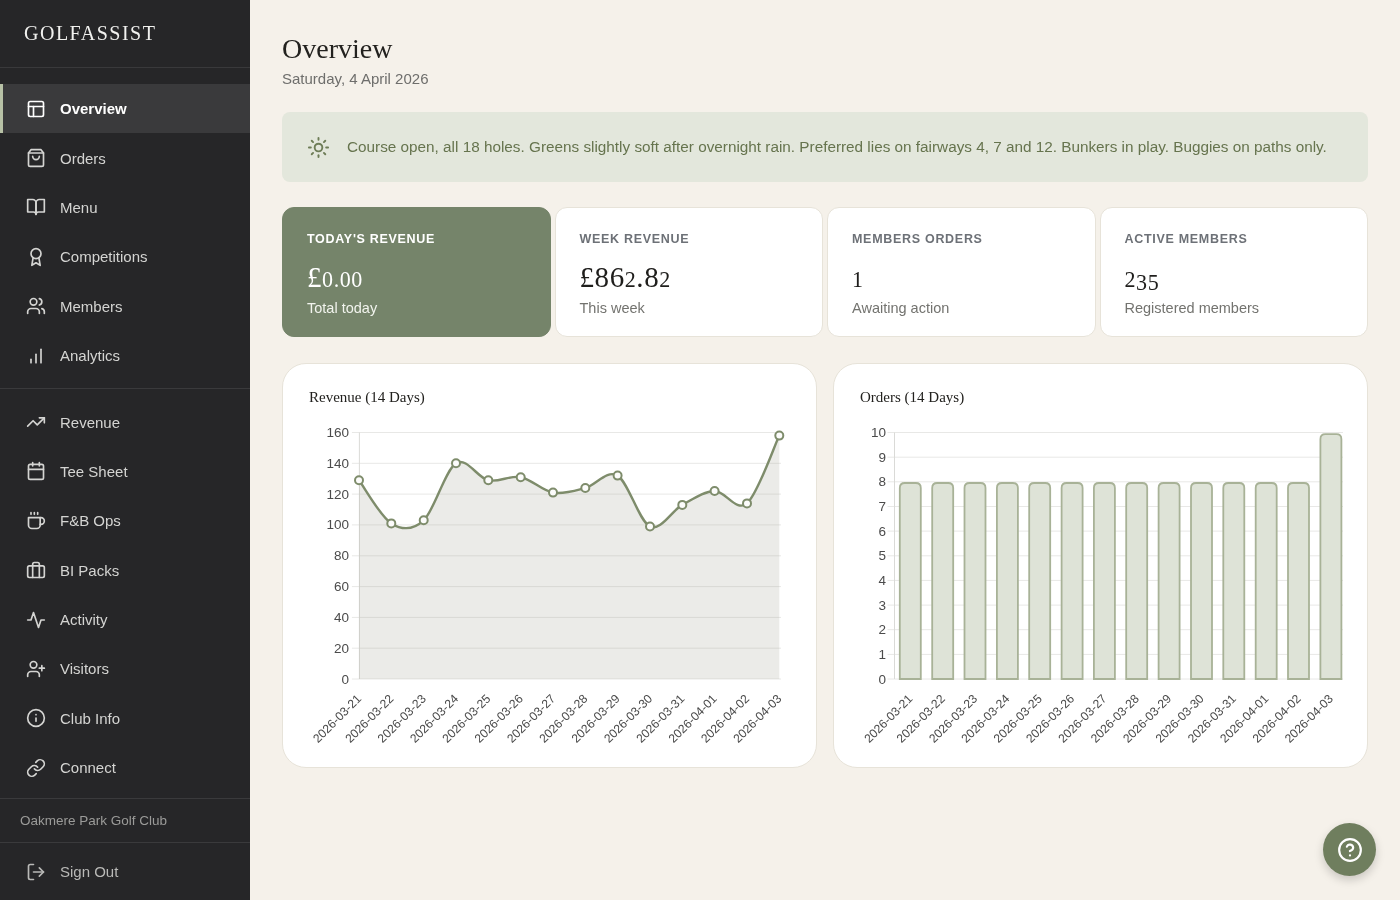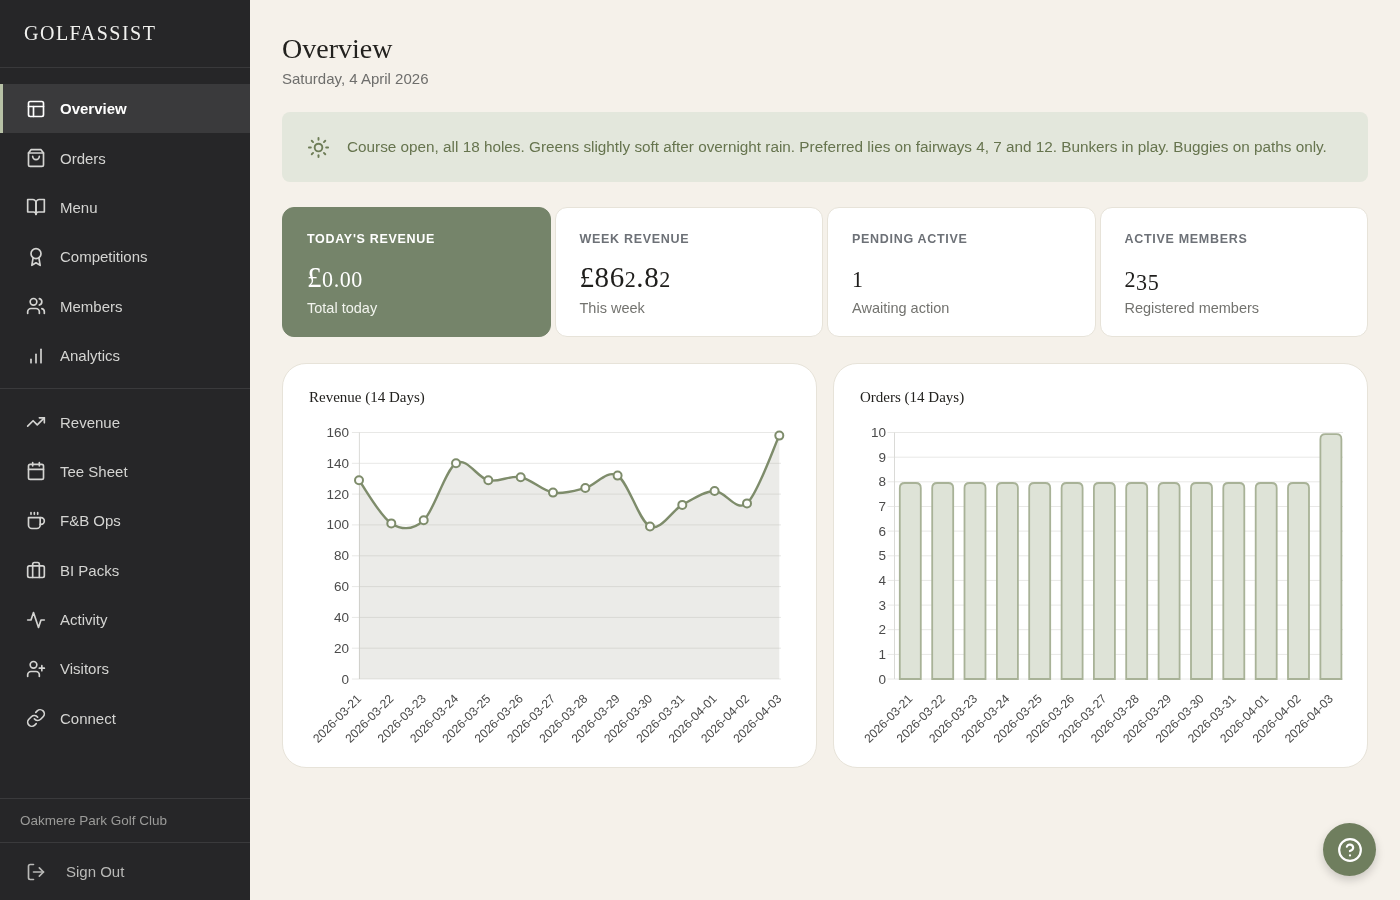--- a/index.html
+++ b/index.html
@@ -8,21 +8,21 @@
 .logo { height:68px; border-bottom:1px solid #39393b; display:flex; align-items:center; padding-left:24px;
   font-family:"Liberation Serif", serif; font-size:20px; letter-spacing:1.5px; color:#f1f1ef; font-weight:400; }
 nav { padding-top:16px; flex:0 0 auto; }
 .nav-item { height:49.4px; display:flex; align-items:center; padding-left:26px; gap:14px;
   color:#d4d4d2; font-size:15px; }
 .nav-item svg { flex:0 0 auto; }
 .nav-item.active { background:#3a3a3c; border-left:3px solid #b7c1a6; padding-left:23px; color:#ffffff; font-weight:bold; }
 .nav-div { height:1px; background:#3a3a3c; margin:8px 0; }
 .side-foot { margin-top:auto; }
 .club-name { border-top:1px solid #3a3a3c; border-bottom:1px solid #3a3a3c; padding:14px 8px 14px 20px; color:#9b9b99; font-size:13.5px; }
-.signout { height:57px; display:flex; align-items:center; padding-left:26px; gap:20px; color:#b9b9b7; font-size:15px; }
+.signout { height:57px; display:flex; align-items:center; padding-left:26px; gap:14px; color:#b9b9b7; font-size:15px; }
 .main { margin-left:250px; padding:0 32px; }
 h1 { font-family:"Liberation Serif", serif; font-size:28px; font-weight:400; color:#23221f; padding-top:35px; line-height:1; }
 .date { margin-top:7px; font-size:15px; color:#6e6e6c; }
 .banner { margin-top:25px; height:70px; background:#e3e7dc; border-radius:8px; display:flex; align-items:center; padding-left:25px; }
 .banner svg { flex:0 0 auto; }
 .banner span { margin-left:17px; font-size:15.3px; color:#66744e; }
 .stats { margin-top:25px; display:grid; grid-template-columns:repeat(4,1fr); gap:4px; }
 .stat { height:130px; background:#ffffff; border:1px solid #e7e3d9; border-radius:12px; padding:23px 24px 0 24px; }
 .stat.green { background:#75846a; border-color:#75846a; }
 .stat .label { font-size:12.5px; font-weight:bold; letter-spacing:0.7px; color:#6d7177; line-height:16px; }
@@ -133,20 +133,28 @@
         <svg width="20" height="20" viewBox="0 0 24 24" fill="none" stroke="#d4d4d2" stroke-width="2" stroke-linecap="round" stroke-linejoin="round">
           <path d="M16 21v-2a4 4 0 0 0-4-4H6a4 4 0 0 0-4 4v2"></path>
           <circle cx="9" cy="7" r="4"></circle>
           <path d="M19 8v6"></path>
           <path d="M22 11h-6"></path>
         </svg>
         <span>Visitors</span>
       </div>
 <div class="nav-item">
         <svg width="20" height="20" viewBox="0 0 24 24" fill="none" stroke="#d4d4d2" stroke-width="2" stroke-linecap="round" stroke-linejoin="round">
+          <circle cx="12" cy="12" r="10"></circle>
+          <path d="M12 16v-4"></path>
+          <path d="M12 8h.01"></path>
+        </svg>
+        <span>Club Info</span>
+      </div>
+<div class="nav-item">
+        <svg width="20" height="20" viewBox="0 0 24 24" fill="none" stroke="#d4d4d2" stroke-width="2" stroke-linecap="round" stroke-linejoin="round">
           <path d="M10 13a5 5 0 0 0 7.54.54l3-3a5 5 0 0 0-7.07-7.07l-1.72 1.71"></path>
           <path d="M14 11a5 5 0 0 0-7.54-.54l-3 3a5 5 0 0 0 7.07 7.07l1.71-1.71"></path>
         </svg>
         <span>Connect</span>
       </div>
   </nav>
   <div class="side-foot">
     <div class="club-name">Oakmere Park Golf Club</div>
     <div class="signout">
         <svg width="20" height="20" viewBox="0 0 24 24" fill="none" stroke="#b9b9b7" stroke-width="2" stroke-linecap="round" stroke-linejoin="round">
@@ -180,21 +188,21 @@
         <div class="label">TODAY'S REVENUE</div>
         <div class="big">£<span class="os">0.00</span></div>
         <div class="sub">Total today</div>
       </div>
     <div class="stat">
         <div class="label">WEEK REVENUE</div>
         <div class="big">£86<span class="os">2</span>.8<span class="os">2</span></div>
         <div class="sub">This week</div>
       </div>
     <div class="stat">
-        <div class="label">PENDING ACTIVE</div>
+        <div class="label">MEMBERS ORDERS</div>
         <div class="big"><span class="os">1</span></div>
         <div class="sub">Awaiting action</div>
       </div>
     <div class="stat">
         <div class="label">ACTIVE MEMBERS</div>
         <div class="big"><span class="os">2</span><span class="osd">35</span></div>
         <div class="sub">Registered members</div>
       </div>
   </div>
   <div class="charts">

